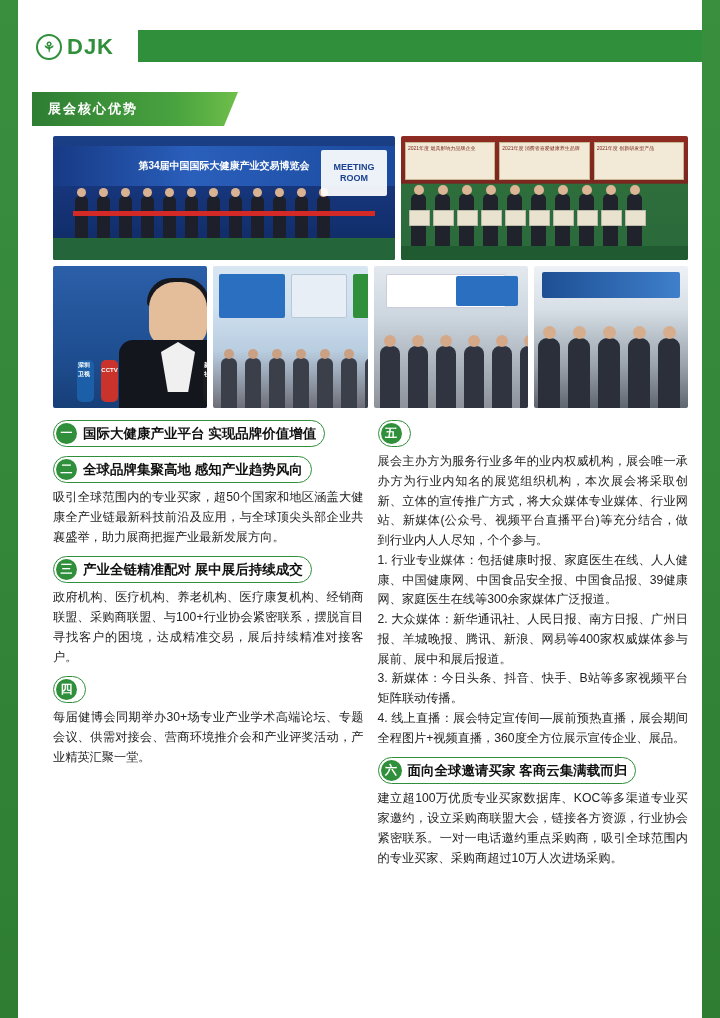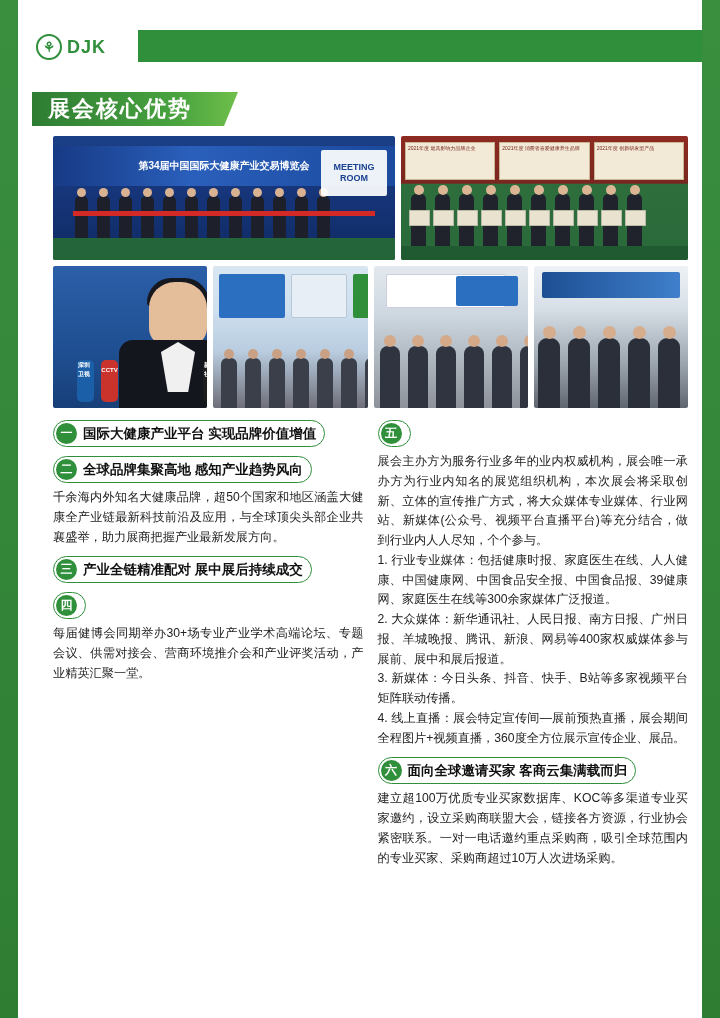--- a/index.html
+++ b/index.html
@@ -41,37 +41,37 @@
     z-index: 3;
   }
   .logo-mark {
     width: 26px; height: 26px; border-radius: 50%;
     background: #ffffff;
     border: 2px solid #2f8f3a;
     display: flex; align-items: center; justify-content: center;
     color: #2f8f3a; font-size: 14px; font-weight: bold;
   }
   .logo-text {
-    font-size: 18px; font-weight: bold; color: #2f8f3a;
+    font-size: 22px; font-weight: bold; color: #2f8f3a;
     letter-spacing: 1px;
   }
   
   .ribbon-wrap {
     position: relative; margin: 12px 0 10px 0; height: 34px;
   }
   .ribbon {
     position: absolute; left: 14px; top: 0;
     height: 34px; min-width: 206px;
     background: linear-gradient(90deg,#2e7d33 0%, #49a33f 70%, #6fbf4a 100%);
     display: flex; align-items: center;
     padding: 0 28px 0 16px;
     clip-path: polygon(0 0, 100% 0, calc(100% - 14px) 100%, 0 100%);
   }
   .ribbon-text {
-    color: #ffffff; font-size: 22px; font-weight: bold; letter-spacing: 2px;
+    color: #ffffff; font-size: 13px; font-weight: bold; letter-spacing: 2px;
   }
   
   .photos {
     margin: 0 14px 12px 35px;
   }
   .photo-row { display: flex; gap: 6px; margin-bottom: 6px; }
   .photo {
     position: relative; overflow: hidden; border-radius: 2px;
     background: #123; height: 124px;
   }
@@ -403,28 +403,31 @@
             <span class="item-title">国际大健康产业平台 实现品牌价值增值</span>
           </div>
         </div>
 
         <div class="item">
           <div class="item-head">
             <span class="num-badge">二</span>
             <span class="item-title">全球品牌集聚高地 感知产业趋势风向</span>
           </div>
           <div class="item-body">
-            <p>千余海内外知名大健康品牌，超50个国家和地区涵盖大健康全产业链最新科技前沿及应用，与全球顶尖头部企业共襄盛举，助力展商把握产业最新发展方向。</p>
+            <p>吸引全球范围内的专业买家，超50个国家和地区涵盖大健康全产业链最新科技前沿及应用，与全球顶尖头部企业共襄盛举，助力展商把握产业最新发展方向。</p>
           </div>
         </div>
 
         <div class="item">
           <div class="item-head">
             <span class="num-badge">三</span>
             <span class="item-title">产业全链精准配对 展中展后持续成交</span>
+          </div>
+          <div class="item-body">
+            <p>政府机构、医疗机构、养老机构、医疗康复机构、经销商联盟、采购商联盟、与100+行业协会紧密联系，摆脱盲目寻找客户的困境，达成精准交易，展后持续精准对接客户。</p>
           </div>
         </div>
 
         <div class="item">
           <div class="item-head">
             <span class="num-badge">四</span>
           </div>
           <div class="item-body">
             <p>每届健博会同期举办30+场专业产业学术高端论坛、专题会议、供需对接会、营商环境推介会和产业评奖活动，产业精英汇聚一堂。</p>
           </div>

